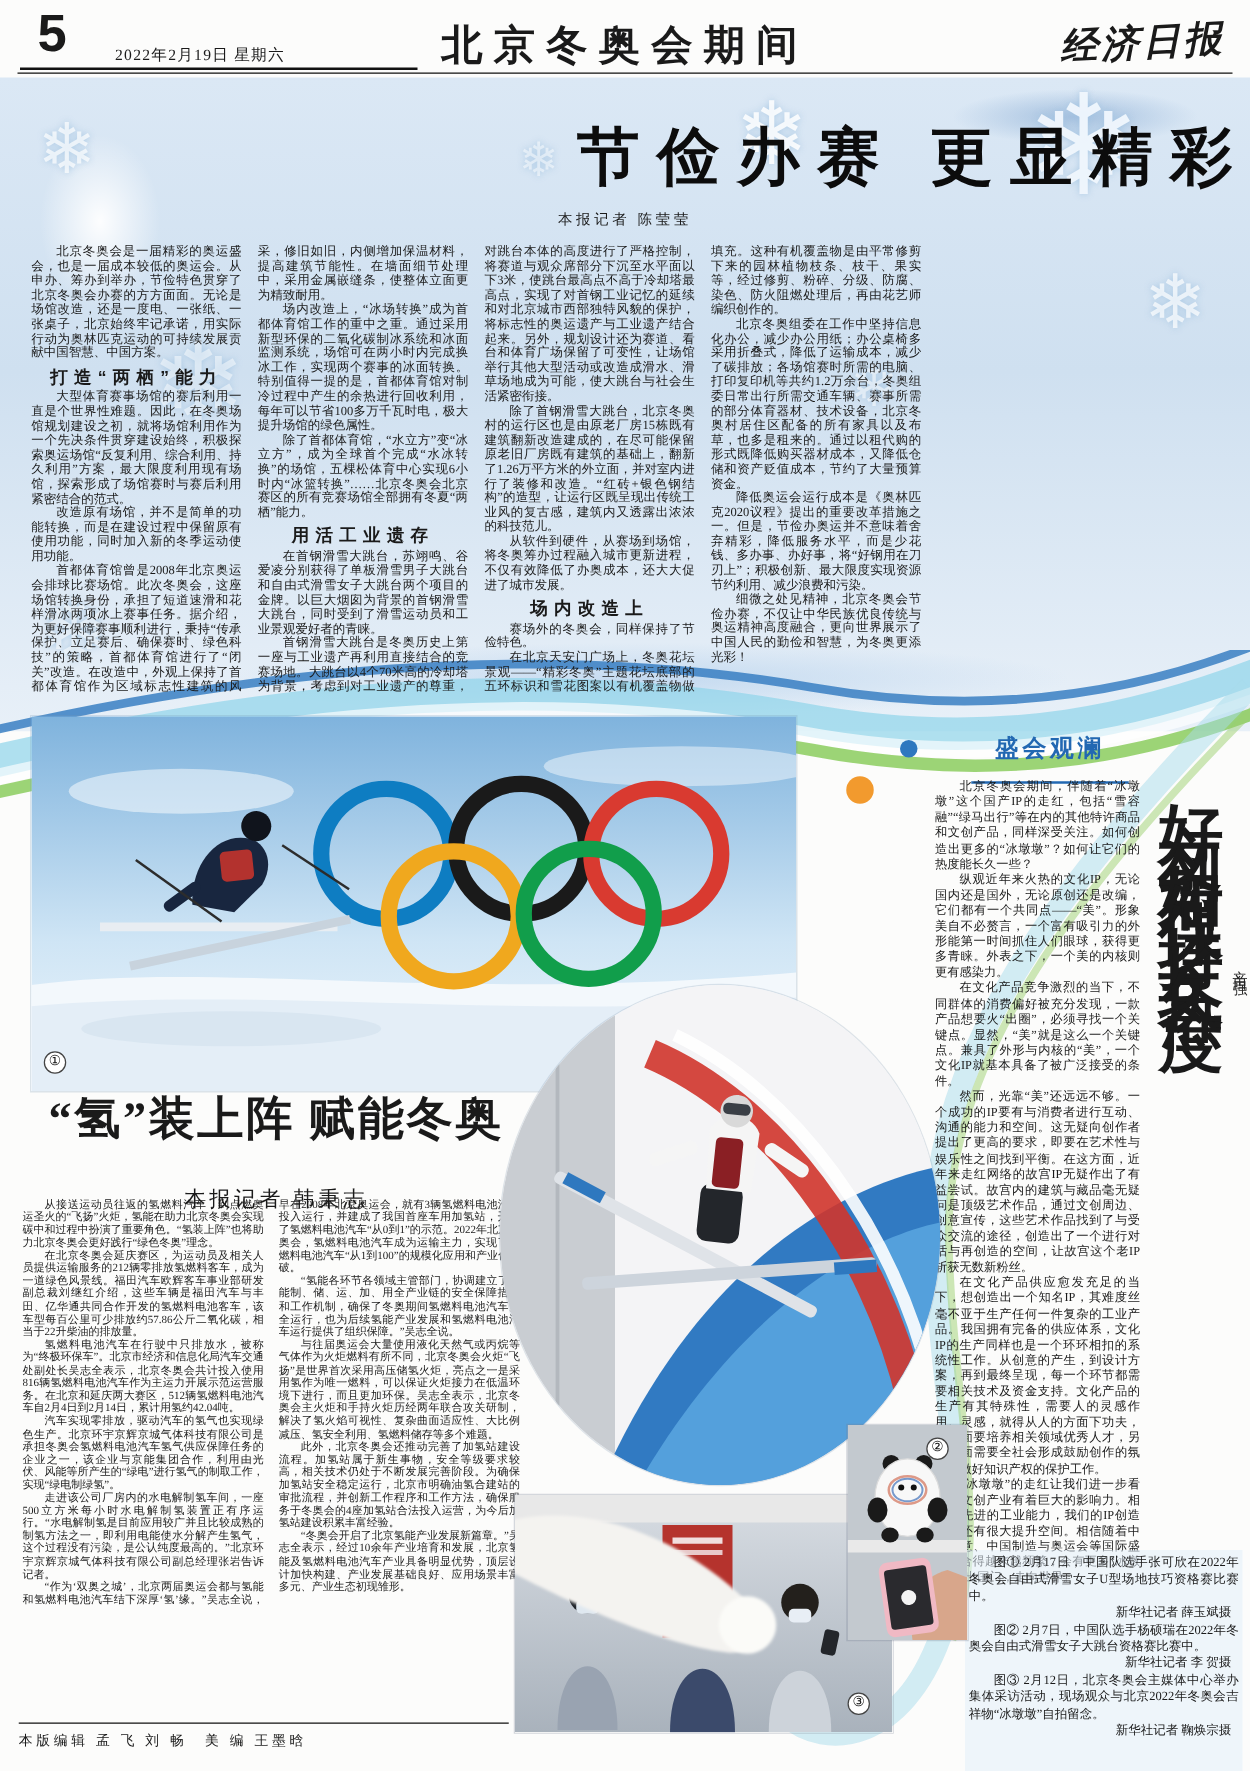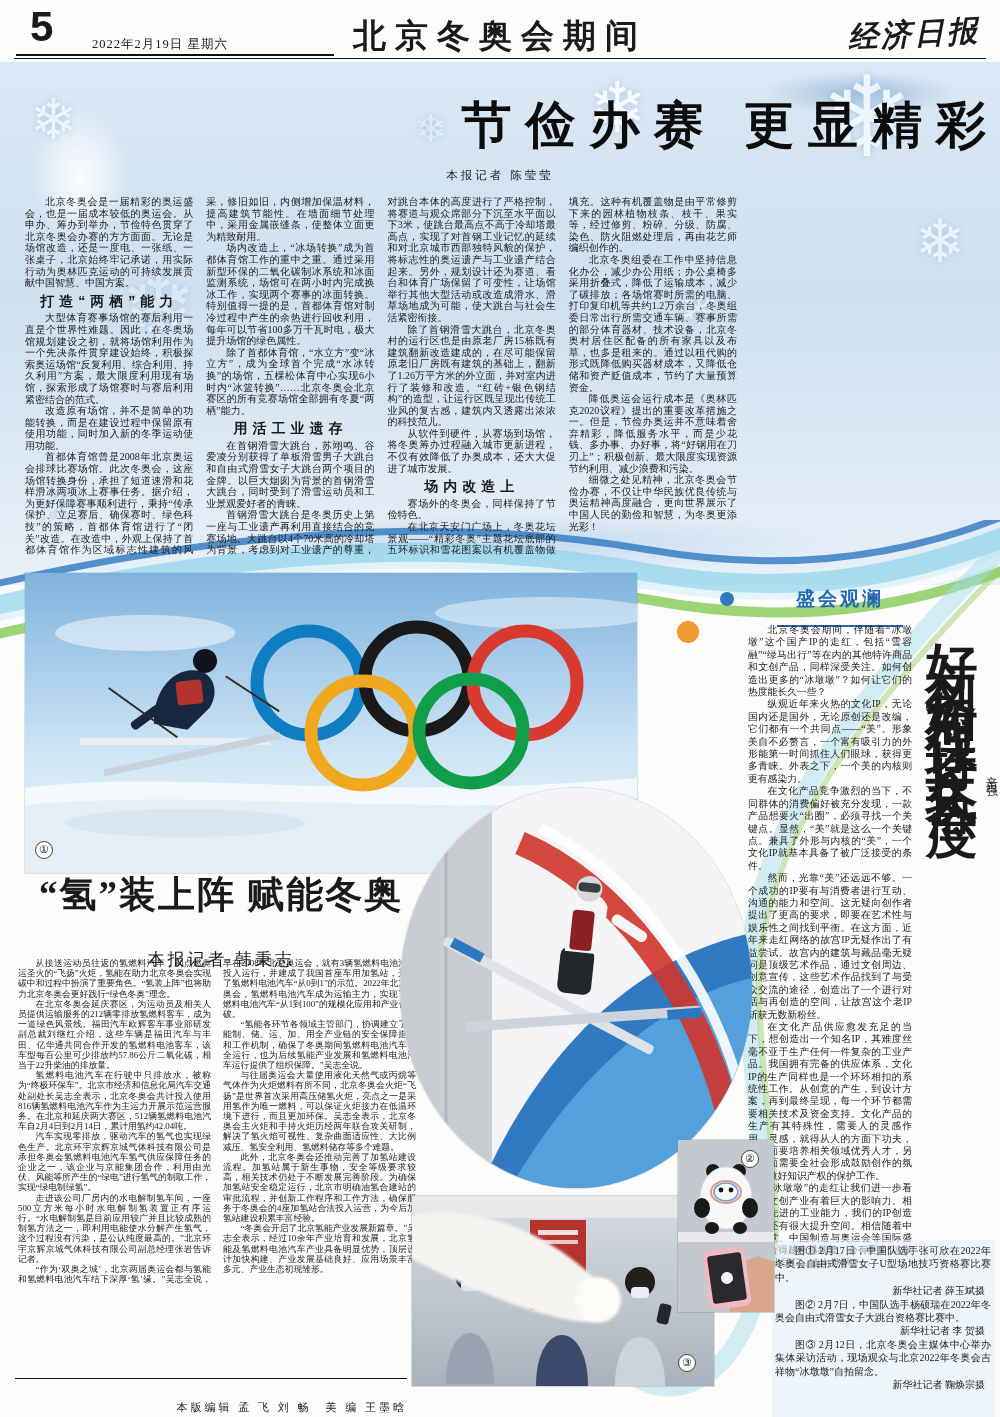--- a/index.html
+++ b/index.html
@@ -49,22 +49,22 @@
   #photo1{position:absolute;left:25px;top:573px;width:612px;height:300px;z-index:3;overflow:hidden;box-shadow:0 0 0 1px rgba(120,150,180,.25);}
   #photo2{position:absolute;left:400px;top:788px;width:352px;height:400px;border-radius:50%;overflow:hidden;z-index:3;
           box-shadow:0 0 0 1px rgba(150,170,190,.3);}
   #photo3{position:absolute;left:412px;top:1196px;width:302px;height:190px;z-index:3;overflow:hidden;box-shadow:0 0 0 1px rgba(120,130,150,.3);}
   #photo4{position:absolute;left:678px;top:1140px;width:96px;height:172px;z-index:4;overflow:hidden;box-shadow:0 0 0 1px rgba(120,130,150,.3);}
   
   #captions{position:absolute;left:772px;top:1240px;width:222px;height:213px;z-index:2;
             background:rgba(226,239,249,.55);font-size:10px;line-height:13.4px;padding:4px 3px;box-sizing:border-box;}
   #captions p{margin:0;text-indent:2em;text-align:justify;}
   #captions .credit{text-indent:0;text-align:right;padding-right:6px;}
-  #footer{position:absolute;left:15px;top:1378px;width:392px;border-top:1.3px solid #111;padding-top:21px;
-          text-align:right;font-size:11px;letter-spacing:3px;z-index:2;}
+  #footer{position:absolute;left:15px;top:1378px;width:392px;border-top:1.3px solid #111;padding-top:6px;
+          text-align:left;font-size:11px;letter-spacing:3px;z-index:2;}
   #waves{position:absolute;left:0;top:520px;z-index:1;pointer-events:none;}
 </style>
 </head>
 <body>
 
 <div id="page">
 
   <div id="hdr">
     <div id="pageno">5</div>
     <div id="hdr-date">2022年2月19日 星期六</div>

